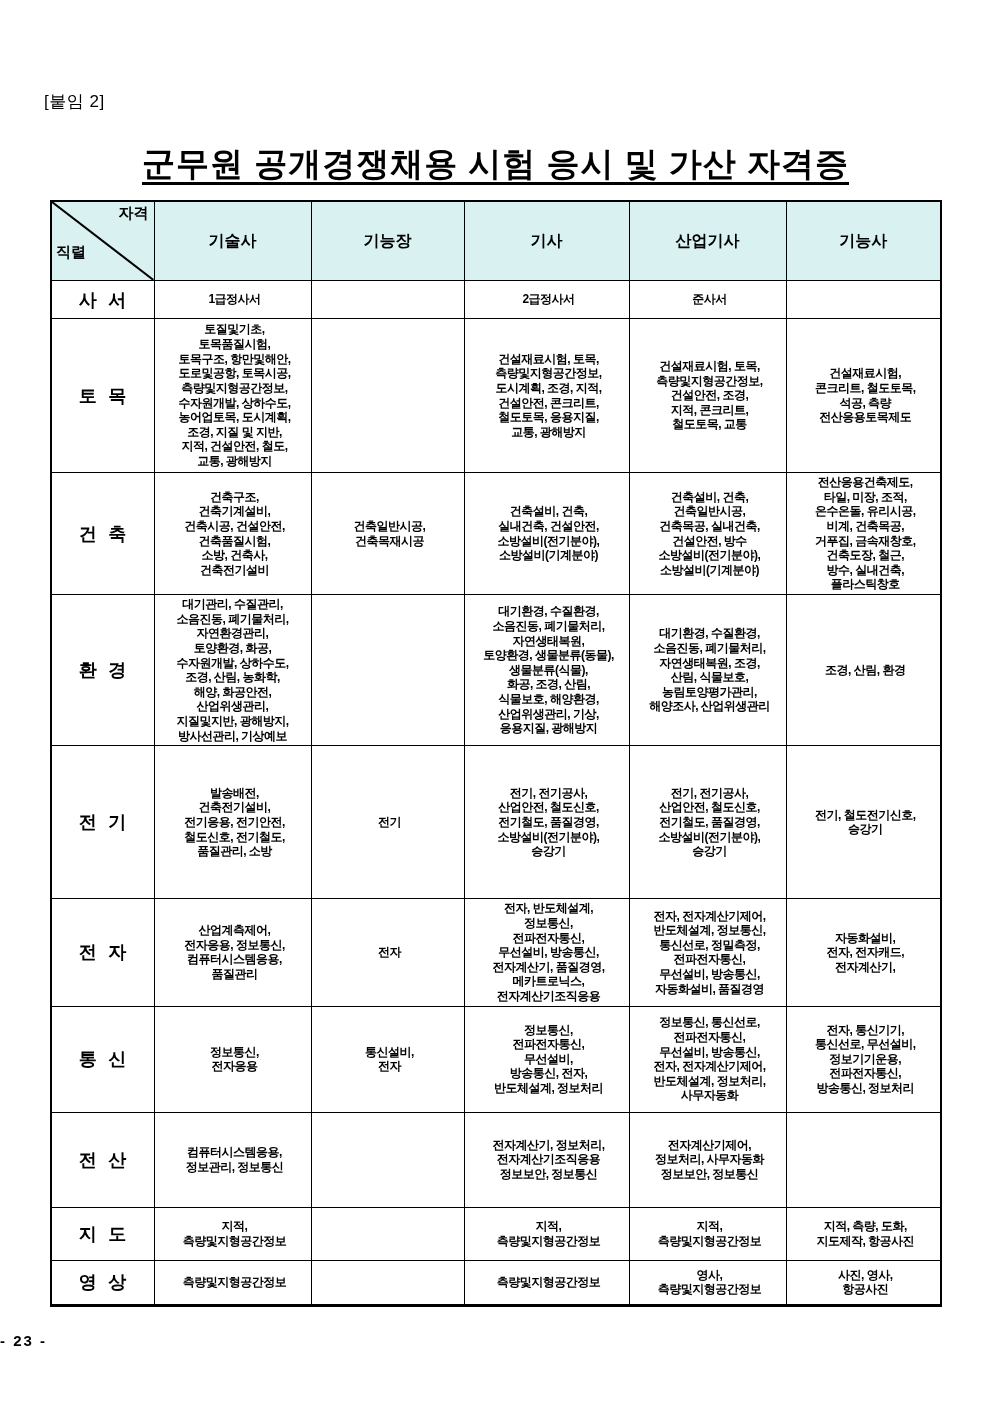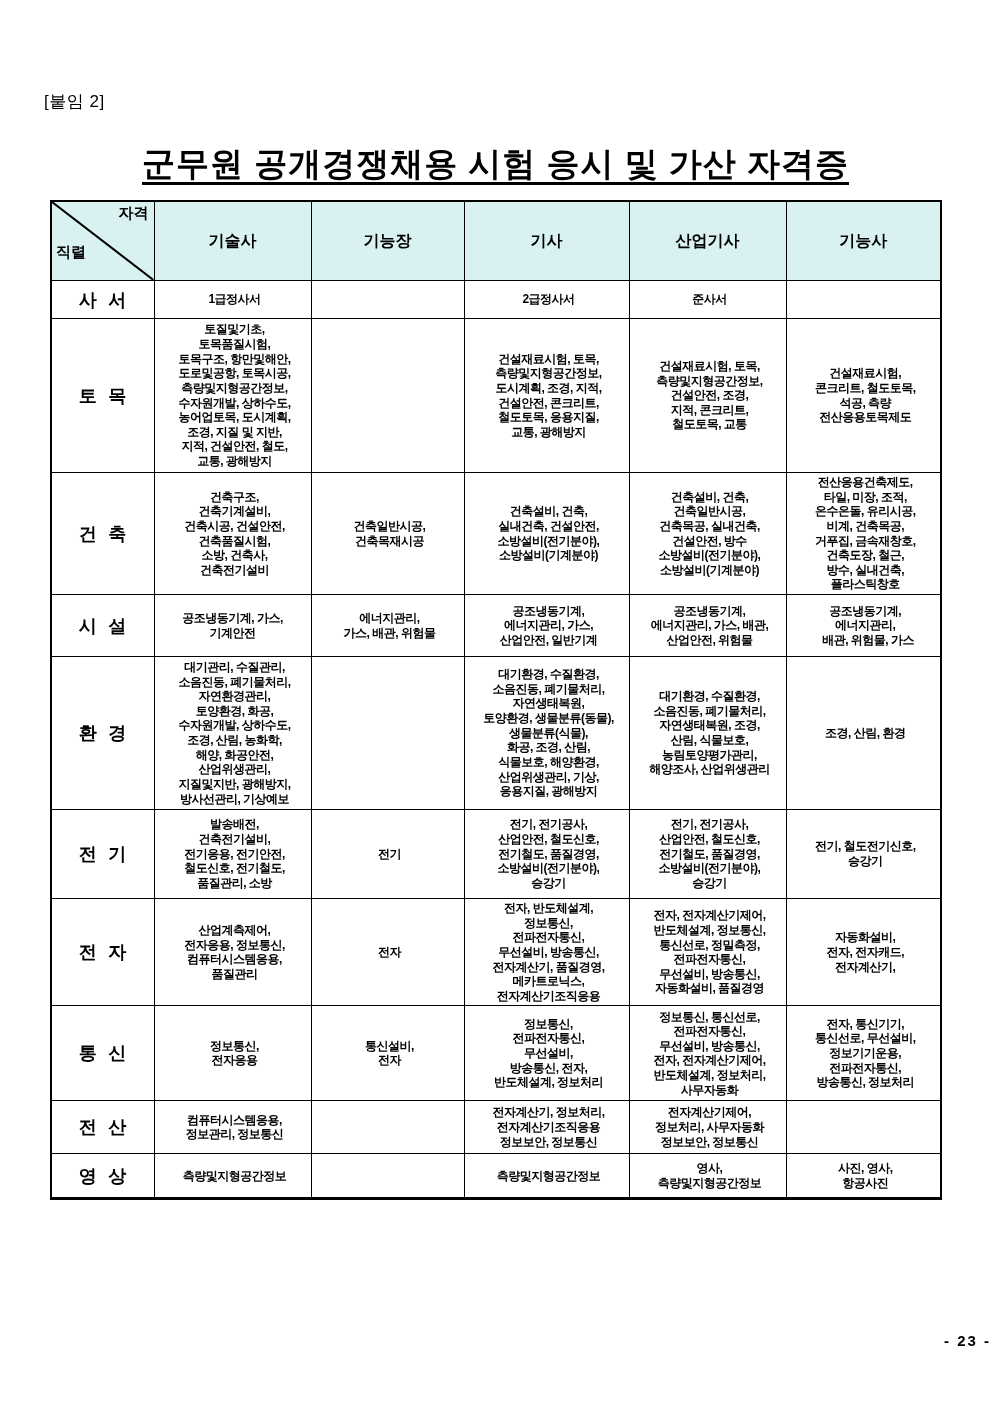--- a/index.html
+++ b/index.html
@@ -80,21 +80,21 @@
   tbody tr:nth-child(10) { height: 45px; }
   tbody tr:nth-child(11) { height: 55px; }
   tbody tr:nth-child(12) { height: 53px; }
   
   tbody tr:nth-child(4) td:nth-child(2) { text-align: center; padding-left: 2px; }
   
   tbody tr:nth-child(11) td { border-top: 2.6px solid #7d7d7d; }
   tbody tr:nth-child(12) td { border-top: 2.6px solid #7d7d7d; }
   .page-number {
     position: absolute; top: 1332px; left: 0; width: 991px;
-    text-align: right; font-size: 15px; font-weight: bold;
+    text-align: left; font-size: 15px; font-weight: bold;
     letter-spacing: 2px;
   }
 </style>
 </head>
 <body>
 
 <div class="attachment-label">[붙임 2]</div>
 
 <div class="doc-title">
   <span>군무원 공개경쟁채용 시험 응시 및 가산 자격증</span>
@@ -186,36 +186,20 @@
     <td class="cell">전산응용건축제도,
 타일, 미장, 조적,
 온수온돌, 유리시공,
 비계, 건축목공,
 거푸집, 금속재창호,
 건축도장, 철근,
 방수, 실내건축,
 플라스틱창호</td>
   </tr>
       <tr>
-    <td class="row-label">시  설</td>
-    <td class="cell">공조냉동기계, 가스,
-기계안전</td>
-    <td class="cell">에너지관리,
-가스, 배관, 위험물</td>
-    <td class="cell">공조냉동기계,
-에너지관리, 가스,
-산업안전, 일반기계</td>
-    <td class="cell">공조냉동기계,
-에너지관리, 가스, 배관,
-산업안전, 위험물</td>
-    <td class="cell">공조냉동기계,
-에너지관리,
-  배관, 위험물, 가스</td>
-  </tr>
-      <tr>
     <td class="row-label">환  경</td>
     <td class="cell">대기관리, 수질관리,
 소음진동, 폐기물처리,
 자연환경관리,
 토양환경, 화공,
 수자원개발, 상하수도,
 조경, 산림, 농화학,
 해양, 화공안전,
 산업위생관리,
 지질및지반, 광해방지,
@@ -313,20 +297,32 @@
     <td class="cell"></td>
     <td class="cell">전자계산기, 정보처리,
 전자계산기조직응용
 정보보안, 정보통신</td>
     <td class="cell">전자계산기제어,
 정보처리, 사무자동화
 정보보안, 정보통신</td>
     <td class="cell"></td>
   </tr>
       <tr>
+    <td class="row-label">지  도</td>
+    <td class="cell">지적,
+측량및지형공간정보</td>
+    <td class="cell"></td>
+    <td class="cell">지적,
+측량및지형공간정보</td>
+    <td class="cell">지적,
+측량및지형공간정보</td>
+    <td class="cell">지적, 측량, 도화,
+지도제작, 항공사진</td>
+  </tr>
+      <tr>
     <td class="row-label">영  상</td>
     <td class="cell">측량및지형공간정보</td>
     <td class="cell"></td>
     <td class="cell">측량및지형공간정보</td>
     <td class="cell">영사,
 측량및지형공간정보</td>
     <td class="cell">사진, 영사,
 항공사진</td>
   </tr>
     </tbody>

